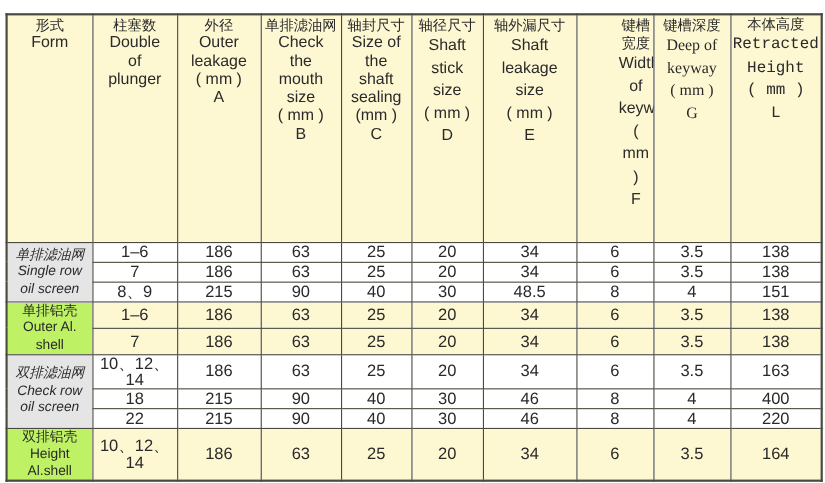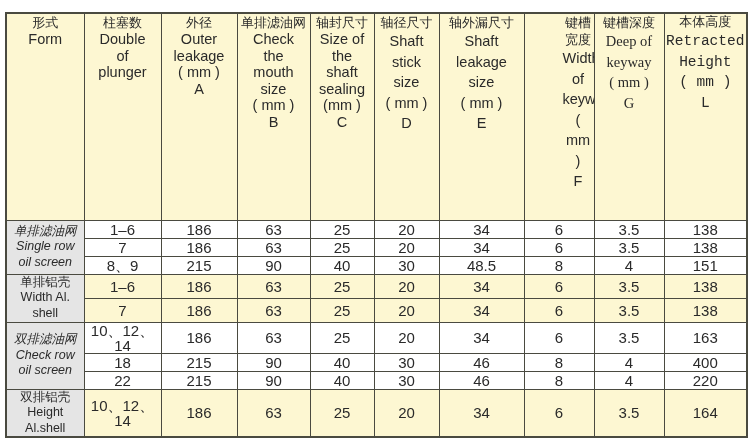--- a/index.html
+++ b/index.html
@@ -23,21 +23,21 @@
     th.hd .cn { display:block; font-size:13px; line-height:17px; }
     th.hd .en { display:block; }
     td.form { font-size:12.5px; line-height:15.5px; }
     td.v { font-size:15px; line-height:15px; }
     tr.r18 td.v { height:17px; }
     tr.r24 td.v { height:23px; }
     tr.r46 td.v { height:45px; }
     .white td { background:#ffffff; }
     .yellow td { background:#fdf7d2; }
     td.form.white-bg { background:#e5e5e5;font-style:italic; }
-    td.form.yellow-bg { background:#e5e5e5; }
+    td.form.yellow-bg { background:#bef264; }
   </style>
 </head>
 <body>
 
 <table class="spec">
   <colgroup>
     <col style="width:78px">
       <col style="width:77px">
       <col style="width:76px">
       <col style="width:73px">
@@ -161,21 +161,21 @@
       <td class="v">30</td>
       <td class="v">48.5</td>
       <td class="v">8</td>
       <td class="v">4</td>
       <td class="v">151</td>
     </tr>
 
     <tr class="yellow r24">
       <td class="form yellow-bg" rowspan="2">
         <div>单排铝壳</div>
-        <div>Width Al.</div>
+        <div>Outer Al.</div>
         <div>shell</div>
       </td>
       <td class="v">1–6</td>
       <td class="v">186</td>
       <td class="v">63</td>
       <td class="v">25</td>
       <td class="v">20</td>
       <td class="v">34</td>
       <td class="v">6</td>
       <td class="v">3.5</td>

